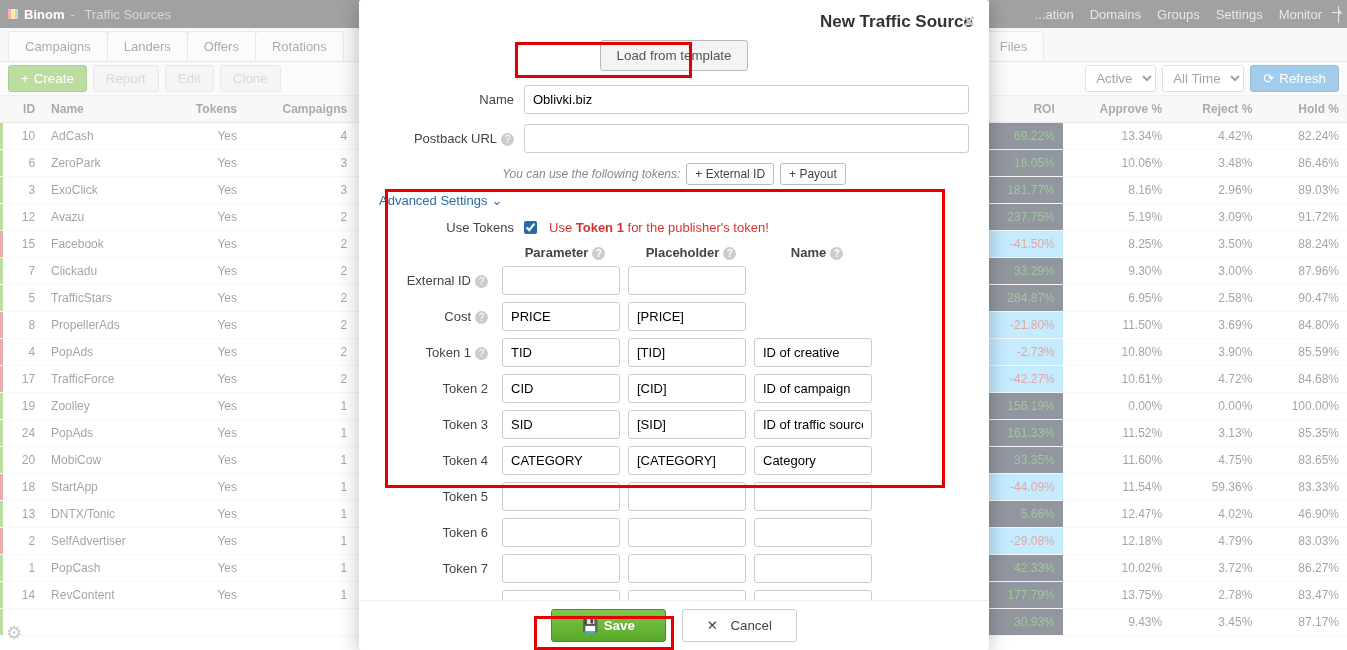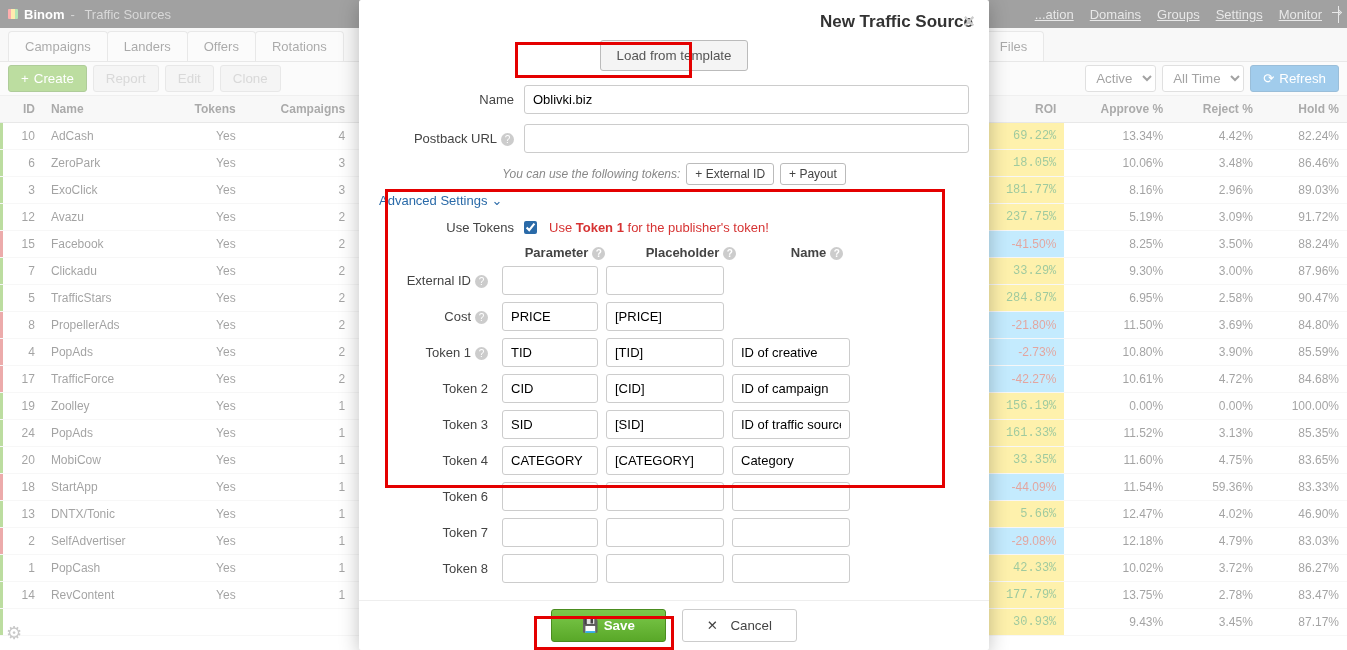--- a/index.html
+++ b/index.html
@@ -3,21 +3,21 @@
 <meta charset="utf-8">
 <style>
 * { margin: 0; padding: 0; box-sizing: border-box; font-family: Arial, Helvetica, sans-serif; }
 body { width: 1347px; height: 650px; overflow: hidden; position: relative; background: #fff; font-size: 13px; color: #333; }
 
 .topbar { height: 28px; background: #2f2f2f; color: #ccc; display: flex; align-items: center; padding: 0 8px; }
 .topbar .logo { color: #fff; font-weight: bold; display: flex; align-items: center; gap: 6px; }
 .topbar .logo-dot { width: 10px; height: 10px; display: inline-block; background: linear-gradient(to right, #ff4d4d 33%, #ffd24d 33% 66%, #5cc85c 66%); border-radius:1px;}
 .topbar .crumb { color: #aaa; margin-left: 6px; }
 .topbar .right-links { margin-left: auto; display: flex; gap: 16px; align-items: center; }
-.topbar .right-links span { color: #ccc; cursor: pointer; text-decoration: underline; }
+.topbar .right-links span { color: #ccc; cursor: pointer; }
 .topbar .exit-icon { width:14px; height:14px; border: 1.5px solid #ccc; border-left:none; position:relative;}
 .topbar .exit-icon:before { content:''; position:absolute; left:-6px; top:5px; width:8px; height:1.5px; background:#ccc;}
 .topbar .exit-icon:after { content:''; position:absolute; left:-2px; top:3px; width:4px;height:4px;border-top:1.5px solid #ccc;border-right:1.5px solid #ccc; transform:rotate(45deg);}
 
 .tabsbar { height: 34px; background: #f0f0f0; border-bottom: 1px solid #ccc; display: flex; align-items: flex-end; padding-left: 8px; gap:0; }
 .tabsbar .tab { padding: 7px 16px; border: 1px solid #ccc; border-bottom:none; background: #f7f7f7; border-radius: 4px 4px 0 0; margin-right:-1px; cursor:pointer; color:#444;}
 .tabsbar .tab:last-child { margin-left: 640px; }
 
 .toolbar { height: 34px; background: #f7f7f7; border-bottom: 1px solid #ddd; display: flex; align-items: center; padding: 0 8px; gap: 6px; }
 .btn { padding: 5px 12px; border: 1px solid #bbb; border-radius: 3px; background: #fff; cursor: pointer; color:#666; display:inline-flex; align-items:center; gap:5px;}
@@ -31,21 +31,21 @@
 .table th { background: #f0f0f0; border-bottom: 1px solid #ccc; padding: 6px 8px; text-align: right; font-weight: bold; color:#444;}
 .table th.left { text-align:left; }
 .table td { padding: 5px 8px; border-bottom: 1px solid #eee; text-align: right; }
 .table td.left { text-align: left; }
 .table tbody tr { height: 27px; }
 .band { width: 3px; padding:0 !important; }
 .band.g { background:#6ab42e; }
 .band.r { background:#d64545; }
 .pos { color: #2b8a2b; }
 .neg { color: #c0392b; }
-.cell-g { background:#fde047;font-family:Liberation Mono, monospace; }
+.cell-g { background:#0f172a; }
 .cell-r { background:#7dd3fc; }
 
 .gear { position:absolute; bottom:6px; left:6px; color:#888; font-size:18px;}
 
 .overlay { position: absolute; top:0; left: 0; right:0; bottom:0; background: rgba(255,255,255,0.55); }
 .modal { position: absolute; top: 0; left: 359px; width: 630px; height: 650px; background: #fff; box-shadow: 0 4px 20px rgba(0,0,0,.25); border-radius: 2px; display:flex; flex-direction:column;}
 .modal .mhead { padding: 12px 16px 8px; text-align: right; font-size: 17px; font-weight: bold; color: #333; position:relative;}
 .modal .mclose { position:absolute; right:14px; top:10px; color:#ccc; font-size:20px; cursor:pointer;}
 .modal .mbody { flex:1; overflow:hidden; padding: 0 20px;}
 .modal .mfoot { height:50px; display:flex; align-items:center; justify-content:center; gap:16px; border-top:1px solid #eee;}
@@ -61,21 +61,21 @@
 .hl2 { position:absolute; top:189px; left:385px; width:560px; height:299px; }
 .hl3 { position:absolute; top:616px; left:534px; width:140px; height:34px; pointer-events:none;}
 
 .adv { color:#2a6aa8; cursor:pointer; margin:8px 0 12px 0; display:flex; align-items:center; gap:4px;}
 .qicon { display:inline-block; width:13px; height:13px; border-radius:50%; background:#ccc; color:#fff; font-size:10px; line-height:13px; text-align:center; margin-left:4px;}
 .tokhead { display:flex; margin-bottom:6px; }
 .tokhead > div { text-align:center; font-weight:bold; color:#444;}
 .tokrow { display:flex; align-items:center; gap:8px; margin-bottom:7px;}
 .tokrow .tlbl { width:115px; text-align:right; padding-right:6px; color:#444;}
 .tokrow input { padding:6px 8px; border:1px solid #ccc; border-radius:3px; font-size:13px;}
-.tinp1 { width:96px; }
+.tinp1 { width:118px; }
 .tinp2 { width:118px; }
 .tinp3 { width:118px; }
 .redtext { color:#d63333; }
 .redtext b { font-weight:bold; }
 .btn.save { background: linear-gradient(#7cc94b,#59a828); border-color:#4a8c1f; color:#fff; padding:8px 30px; font-weight:bold;}
 .btn.cancel { background:#fff; border-color:#ccc; color:#444; padding:8px 24px;}
 .loadtpl { background:#f4f4f4; border:1px solid #bbb; padding:7px 16px; border-radius:3px; color:#555; cursor:pointer;}
 .iconbox { display:inline-block; }
 </style>
 </head>
@@ -461,20 +461,26 @@
           <input class="tinp2" type="text" value="[SID]" style="">
           <input class="tinp3" type="text" value="ID of traffic source" style="">
         </div>
         <div class="tokrow">
           <div class="tlbl">Token 4</div>
           <input class="tinp1" type="text" value="CATEGORY" style="">
           <input class="tinp2" type="text" value="[CATEGORY]" style="">
           <input class="tinp3" type="text" value="Category" style="">
         </div>
         <div class="tokrow">
+          <div class="tlbl">Token 5</div>
+          <input class="tinp1" type="text" value="" style="">
+          <input class="tinp2" type="text" value="" style="">
+          <input class="tinp3" type="text" value="" style="">
+        </div>
+        <div class="tokrow">
           <div class="tlbl">Token 6</div>
           <input class="tinp1" type="text" value="" style="">
           <input class="tinp2" type="text" value="" style="">
           <input class="tinp3" type="text" value="" style="">
         </div>
         <div class="tokrow">
           <div class="tlbl">Token 7</div>
           <input class="tinp1" type="text" value="" style="">
           <input class="tinp2" type="text" value="" style="">
           <input class="tinp3" type="text" value="" style="">

